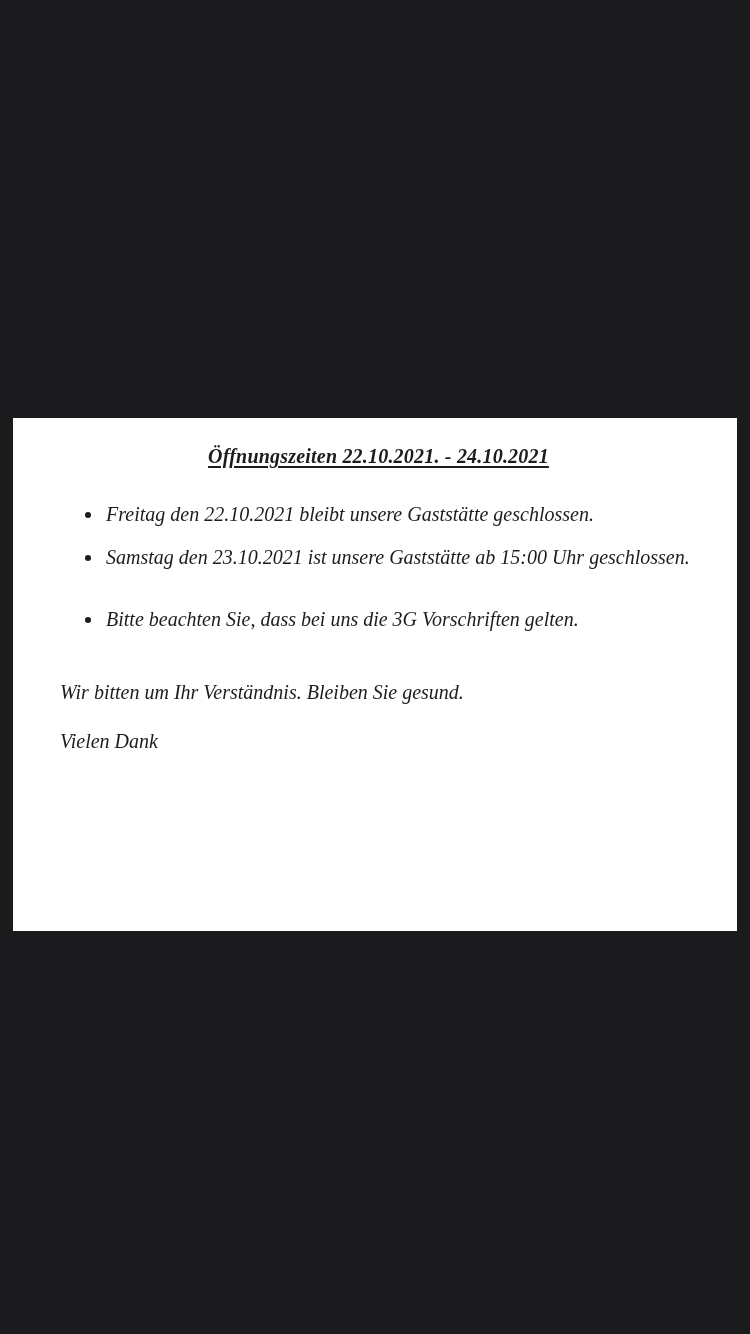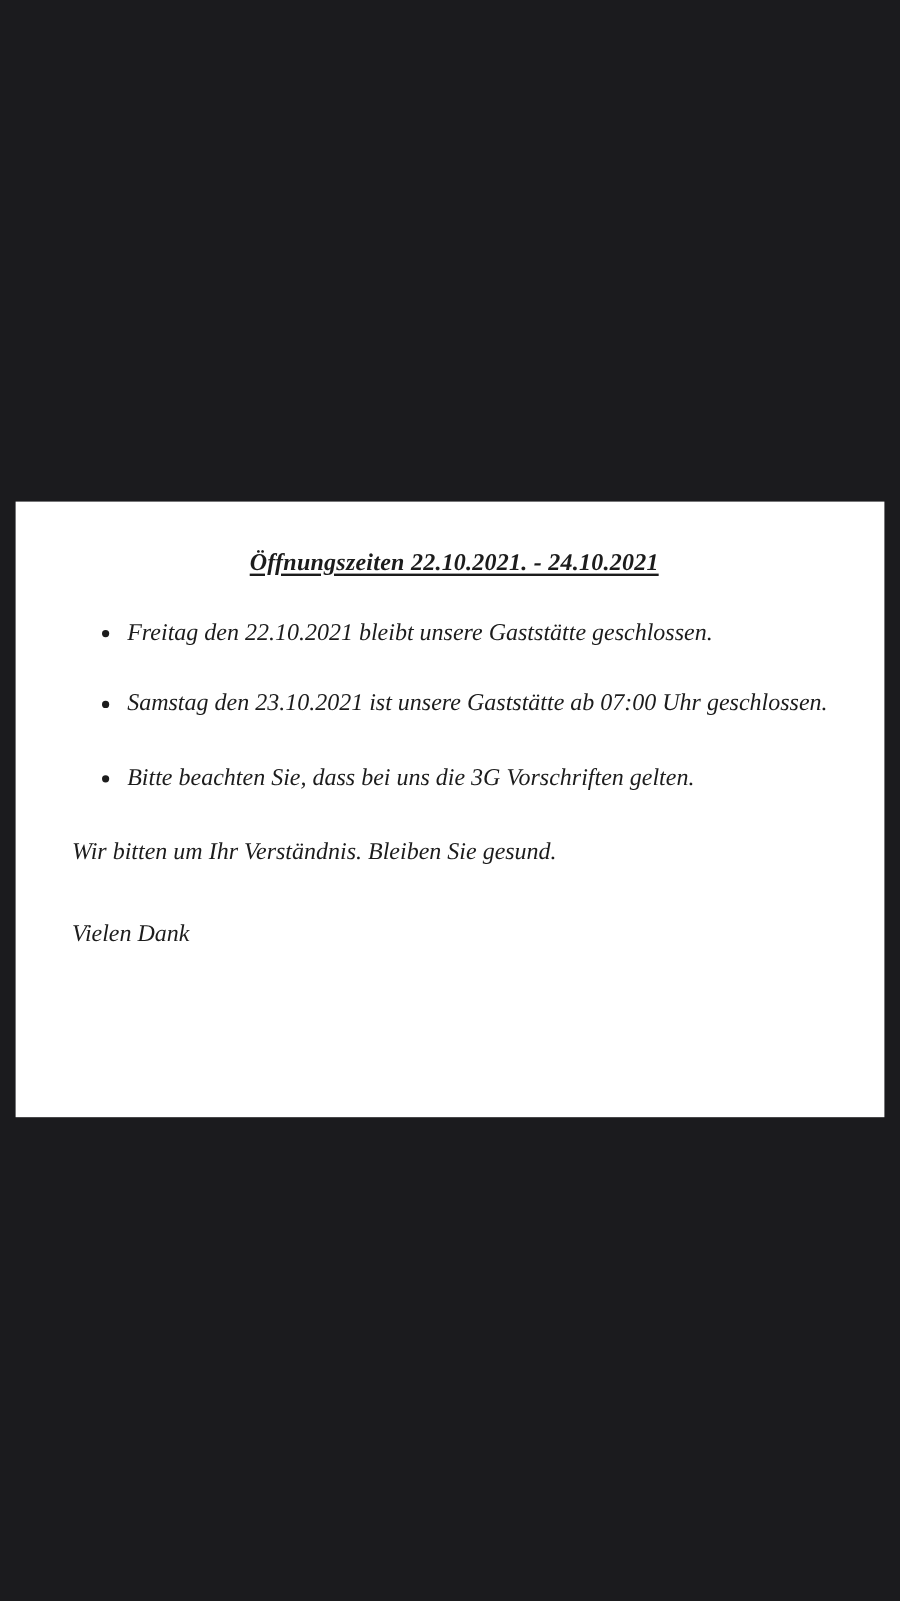--- a/index.html
+++ b/index.html
@@ -18,21 +18,21 @@
     position: absolute;
     left: 13px;
     top: 418px;
     width: 724px;
     height: 513px;
     background: #ffffff;
     color: #1c1c1c;
     font-style: italic;
     font-size: 20px;
     line-height: 31px;
-    padding: 36px 40px 0 47px;
+    padding: 23px 40px 0 47px;
   }
   .notice-title {
     text-align: center;
     font-weight: bold;
     font-style: italic;
     font-size: 20px;
     text-decoration: underline;
     text-underline-offset: 3px;
     margin-bottom: 27px;
     letter-spacing: 0.2px;
@@ -42,55 +42,55 @@
   }
   ul.notice-list {
     list-style: none;
     margin: 0;
     padding: 0;
   }
   ul.notice-list li {
     position: relative;
     padding-left: 31px;
     margin-left: 15px;
-    margin-bottom: 28px;
+    margin-bottom: 12px;
   }
   ul.notice-list li:nth-child(2) { margin-bottom: 31px; }
   ul.notice-list li:last-child { margin-bottom: 0; }
   ul.notice-list li .bullet-dot {
     position: absolute;
     left: 10px;
     top: 13px;
     width: 6px;
     height: 6px;
     border-radius: 50%;
     background: #1c1c1c;
   }
   .bullet-line { display: block; }
-  .closing-line { margin-top: 31px; }
-  .thanks-line  { margin-top: 37px; }
+  .closing-line { margin-top: 42px; }
+  .thanks-line  { margin-top: 18px; }
   .signature-line { margin-top: 0; }
 </style>
 </head>
 <body>
 
 <div class="screen">
   <div class="notice-card">
 
     <div class="notice-title">Öffnungszeiten 22.10.2021. - 24.10.2021</div>
 
 
     <ul class="notice-list">
       <li>
         <span class="bullet-dot"></span>
         <span class="bullet-line">Freitag den 22.10.2021 bleibt unsere Gaststätte geschlossen.</span>
       </li>
       <li>
         <span class="bullet-dot"></span>
-        <span class="bullet-line">Samstag den 23.10.2021 ist unsere Gaststätte ab 07:00 Uhr geschlossen.</span>
+        <span class="bullet-line">Samstag den 23.10.2021 ist unsere Gaststätte ab 15:00 Uhr geschlossen.</span>
       </li>
       <li>
         <span class="bullet-dot"></span>
         <span class="bullet-line">Bitte beachten Sie, dass bei uns die 3G Vorschriften gelten.</span>
       </li>
     </ul>
 
     <div class="closing-line">Wir bitten um Ihr Verständnis. Bleiben Sie gesund.</div>
 
     <div class="thanks-line">Vielen Dank</div>

